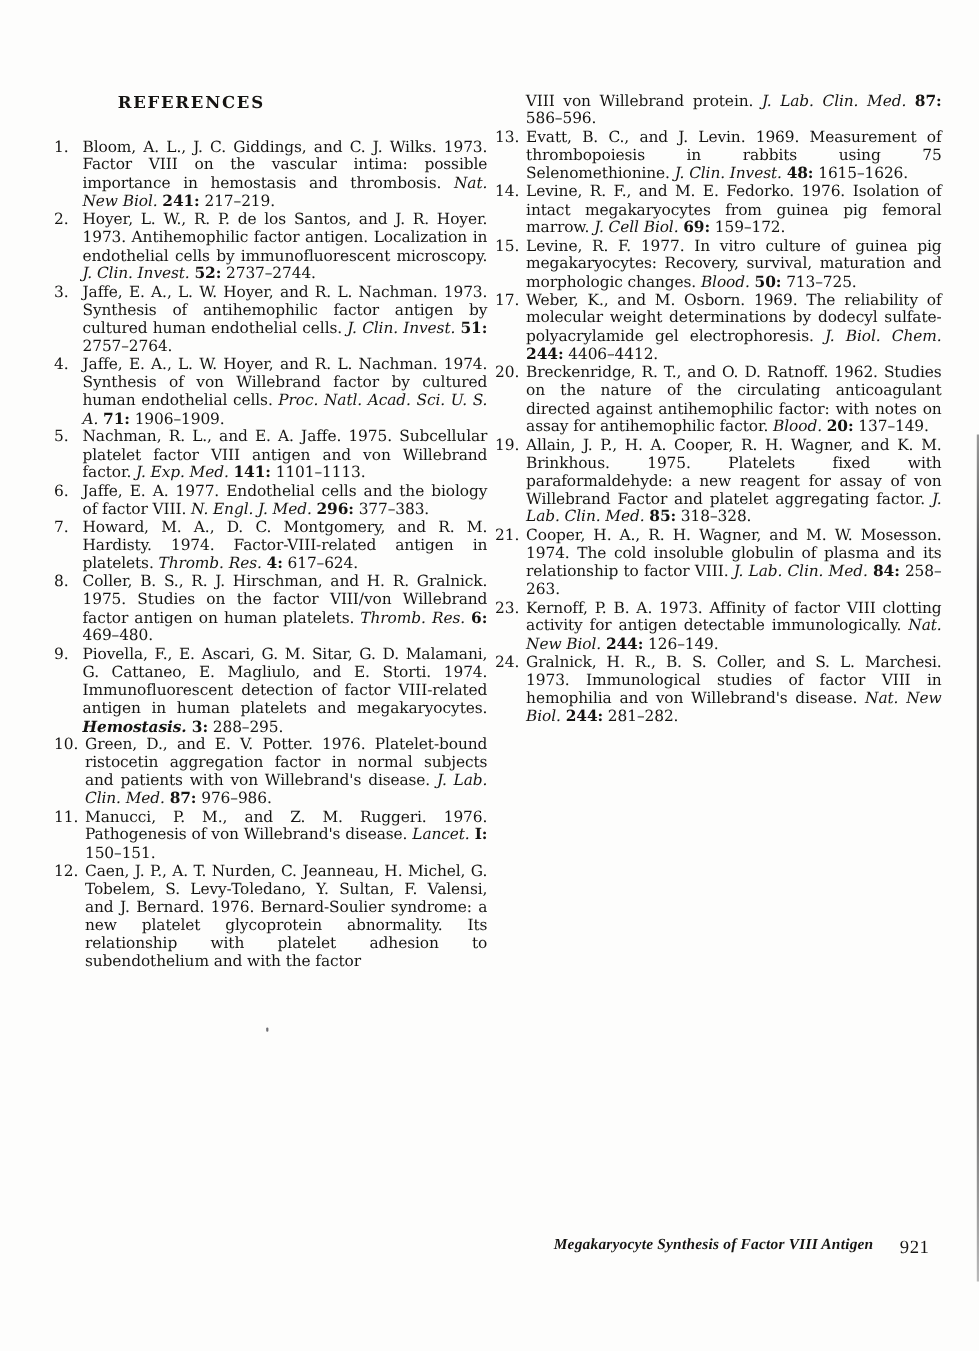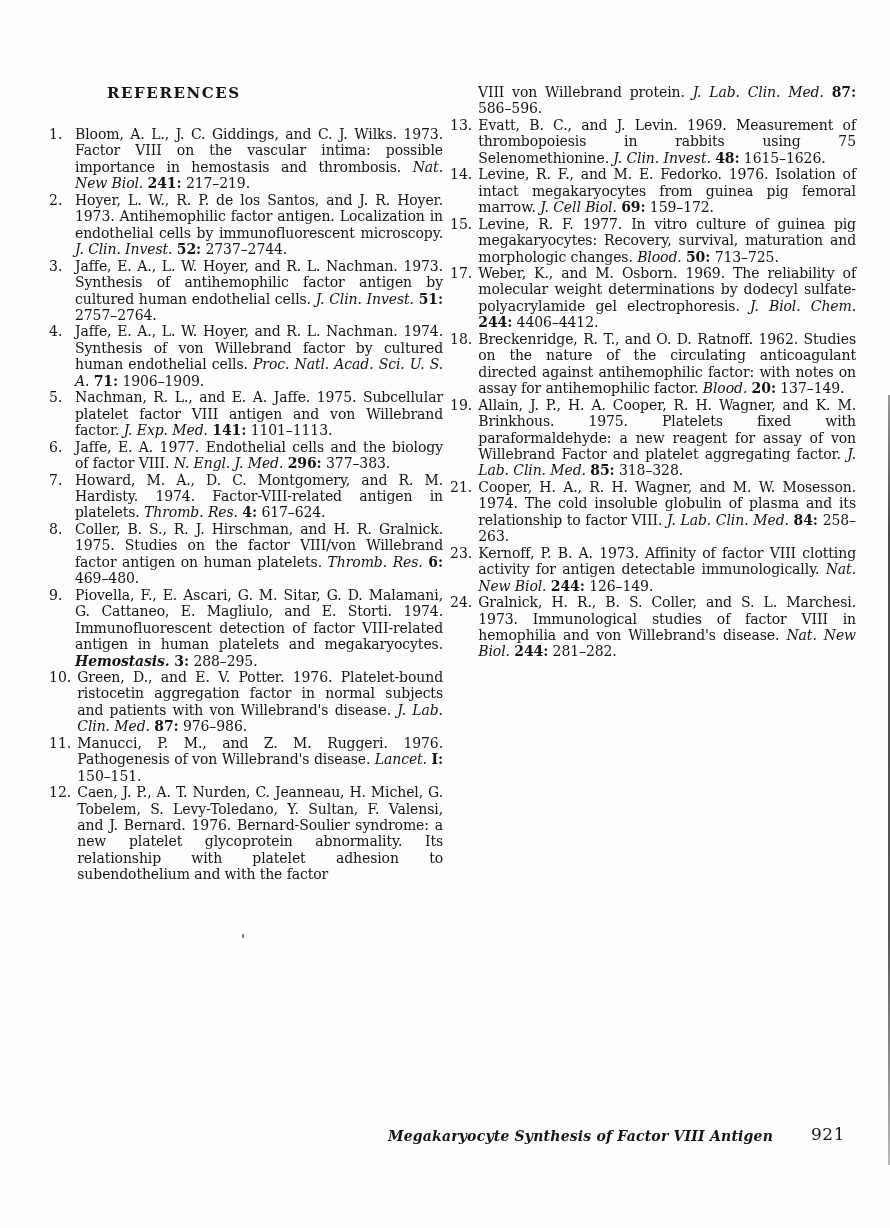--- a/index.html
+++ b/index.html
@@ -41,21 +41,21 @@
   .ref-body{
     flex:1;
     text-align:justify;
     letter-spacing:-0.1px;
   }
   .it{font-style:italic;}
   .bd{font-weight:bold;}
   .footer{
     position:absolute;
     top:1124px;right:45px;
-    display:flex;align-items:flex-end;gap:38px;
+    display:flex;align-items:flex-start;gap:24px;font-family:Liberation Serif, serif;
   }
   .running-title{
     font-weight:bold;font-style:italic;
     font-size:14px;letter-spacing:0.2px;
   }
   .page-number{font-size:17px;letter-spacing:0.5px;}
   .ink-speck{
     position:absolute;left:242px;top:934px;
     width:2px;height:4px;background:#6f6f74;border-radius:1px;
   }
@@ -140,21 +140,21 @@
           </div>
           <div class="ref-item">
             <span class="ref-num">15.</span>
             <span class="ref-body"><span>Levine, R. F. 1977. In vitro culture of guinea pig megakaryocytes: Recovery, survival, maturation and morphologic changes. </span><span class="it">Blood. </span><span class="bd">50:</span><span> 713–725.</span></span>
           </div>
           <div class="ref-item">
             <span class="ref-num">17.</span>
             <span class="ref-body"><span>Weber, K., and M. Osborn. 1969. The reliability of molecular weight determinations by dodecyl sulfate-polyacrylamide gel electrophoresis. </span><span class="it">J. Biol. Chem. </span><span class="bd">244:</span><span> 4406–4412.</span></span>
           </div>
           <div class="ref-item">
-            <span class="ref-num">18.</span>
+            <span class="ref-num">20.</span>
             <span class="ref-body"><span>Breckenridge, R. T., and O. D. Ratnoff. 1962. Studies on the nature of the circulating anticoagulant directed against antihemophilic factor: with notes on assay for antihemophilic factor. </span><span class="it">Blood. </span><span class="bd">20:</span><span> 137–149.</span></span>
           </div>
           <div class="ref-item">
             <span class="ref-num">19.</span>
             <span class="ref-body"><span>Allain, J. P., H. A. Cooper, R. H. Wagner, and K. M. Brinkhous. 1975. Platelets fixed with paraformaldehyde: a new reagent for assay of von Willebrand Factor and platelet aggregating factor. </span><span class="it">J. Lab. Clin. Med. </span><span class="bd">85:</span><span> 318–328.</span></span>
           </div>
           <div class="ref-item">
             <span class="ref-num">21.</span>
             <span class="ref-body"><span>Cooper, H. A., R. H. Wagner, and M. W. Mosesson. 1974. The cold insoluble globulin of plasma and its relationship to factor VIII. </span><span class="it">J. Lab. Clin. Med. </span><span class="bd">84:</span><span> 258–263.</span></span>
           </div>

